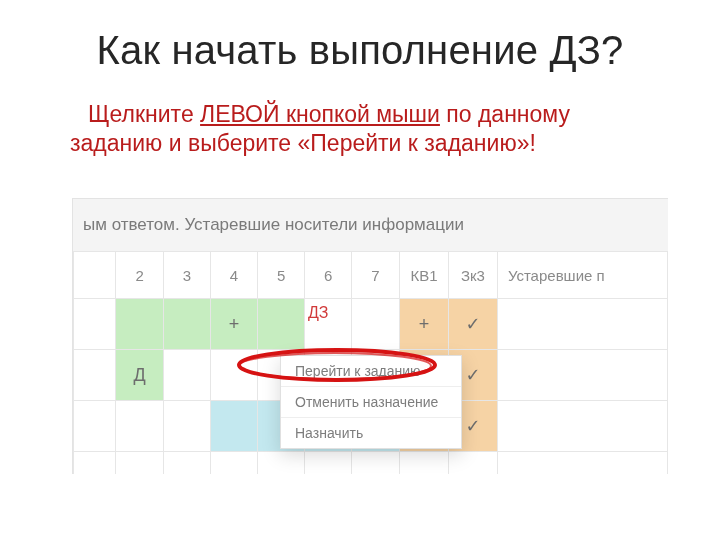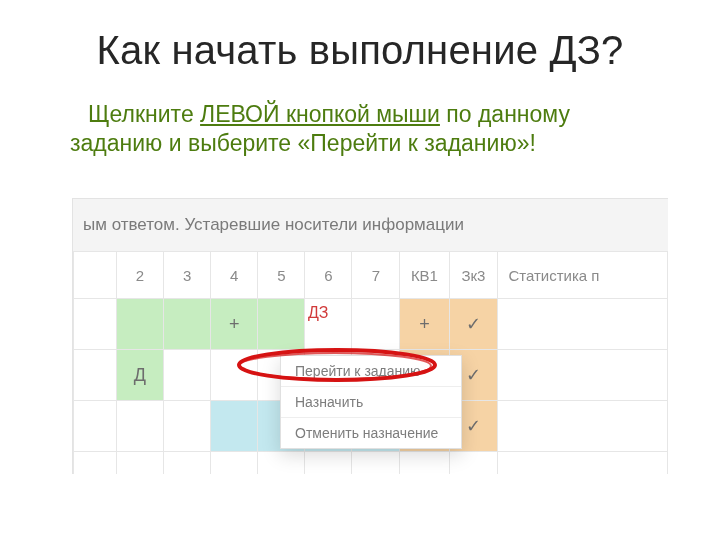--- a/index.html
+++ b/index.html
@@ -27,21 +27,21 @@
     color: #262626;
     letter-spacing: 0.2px;
   }
   .instruction {
     position: absolute;
     left: 70px;
     top: 100px;
     width: 570px;
     font-size: 23px;
     line-height: 1.25;
-    color: #4d7c0f;
+    color: #b91c1c;
   }
   .instruction .indent { display:inline-block; width: 18px; }
   .underline { text-decoration: underline; }
 
   
   .panel {
     position: absolute;
     left: 72px;
     top: 198px;
     width: 595px;
@@ -166,21 +166,21 @@
         <tr>
           <th></th>
           <th>2</th>
           <th>3</th>
           <th>4</th>
           <th>5</th>
           <th>6</th>
           <th>7</th>
           <th>КВ1</th>
           <th>Зк3</th>
-          <th style="text-align:left;padding-left:10px;">Статистика п</th>
+          <th style="text-align:left;padding-left:10px;">Устаревшие п</th>
         </tr>
       </thead>
       <tbody>
         <tr>
           <td></td>
           <td class="bg-green"></td>
           <td class="bg-green"></td>
           <td class="bg-green">+</td>
           <td class="bg-green"></td>
           <td></td>
@@ -226,22 +226,22 @@
             <td></td>
         </tr>
       </tbody>
     </table>
   </div>
 
   <div class="dz-label" style="left:308px; top:304px;">ДЗ</div>
 
   <div class="menu">
     <div class="menu-item">Перейти к заданию</div>
+    <div class="menu-item">Отменить назначение</div>
     <div class="menu-item">Назначить</div>
-    <div class="menu-item">Отменить назначение</div>
   </div>
 
   <svg class="highlight" viewBox="0 0 210 40">
     <ellipse cx="105" cy="20" rx="98" ry="15" fill="none" stroke="#d61313" stroke-width="4"></ellipse>
     <ellipse cx="103" cy="21" rx="96" ry="13" fill="none" stroke="#d61313" stroke-width="2" opacity="0.7"></ellipse>
   </svg>
 
 </div>
 
 </body></html>

